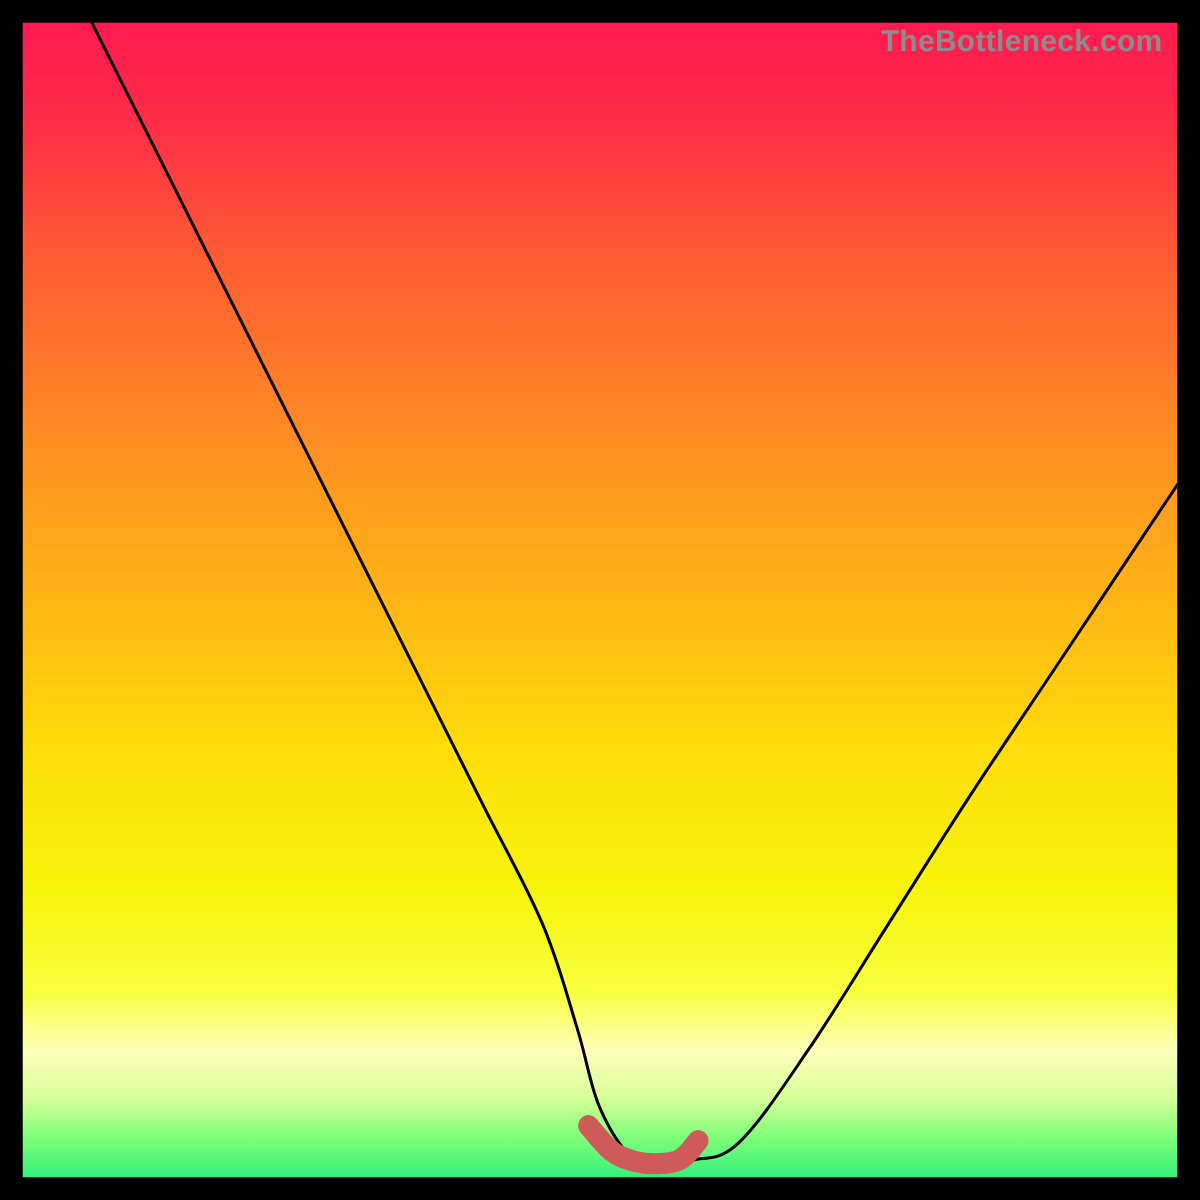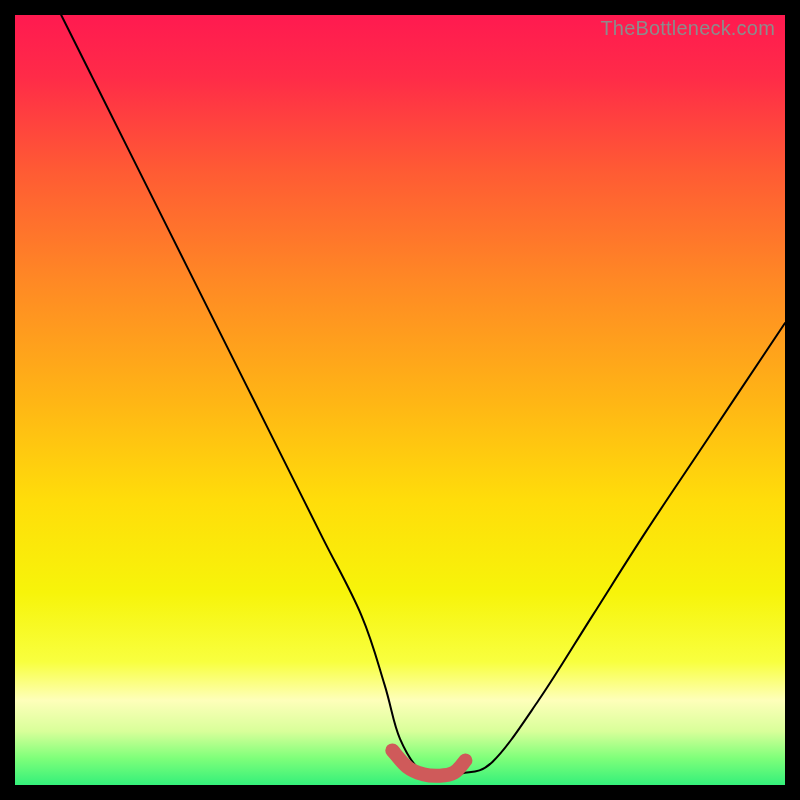--- a/index.html
+++ b/index.html
@@ -36,21 +36,21 @@
     top: 0;
     width: 100%;
     height: 100%;
   }
   .watermark {
     position: absolute;
     top: 2px;
     right: 10px;
     font-family: Arial, Helvetica, sans-serif;
     font-size: 20px;
-    font-weight: 400;
+    font-weight: 700;
     color: #8c8c8c;
     letter-spacing: 0.2px;
   }
 </style>
 </head>
 <body>
 
 <div class="frame">
   <div class="plot-area">
 

